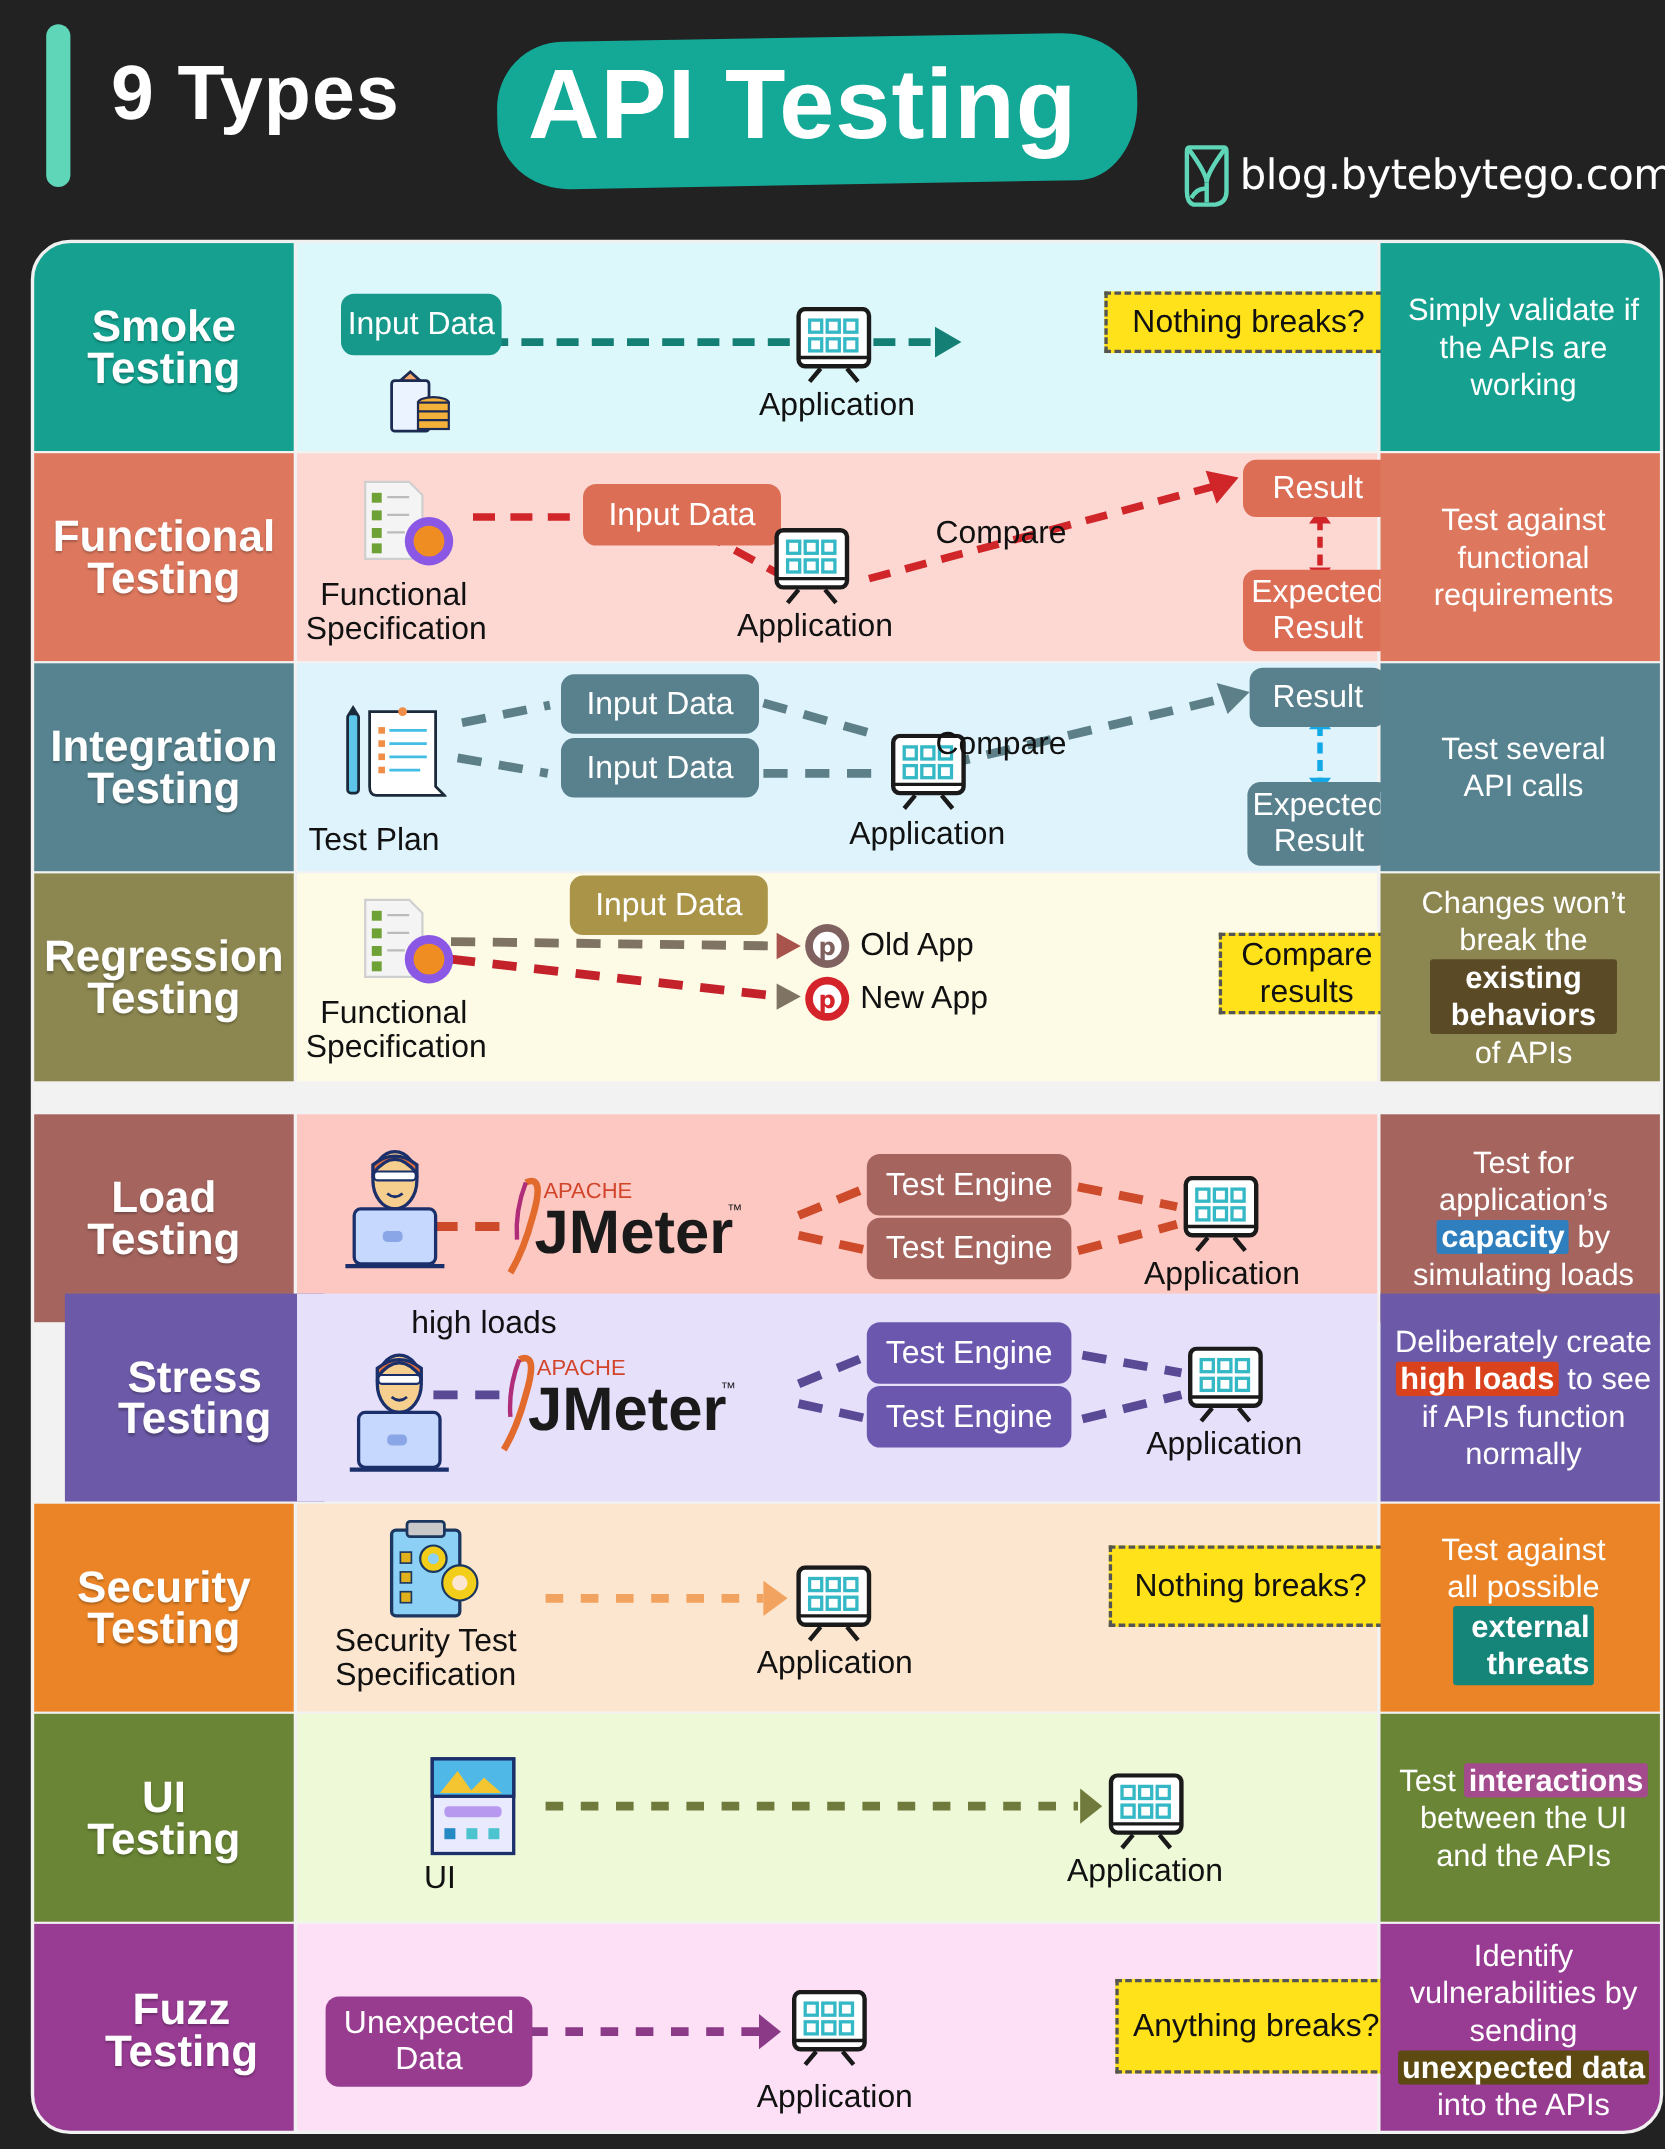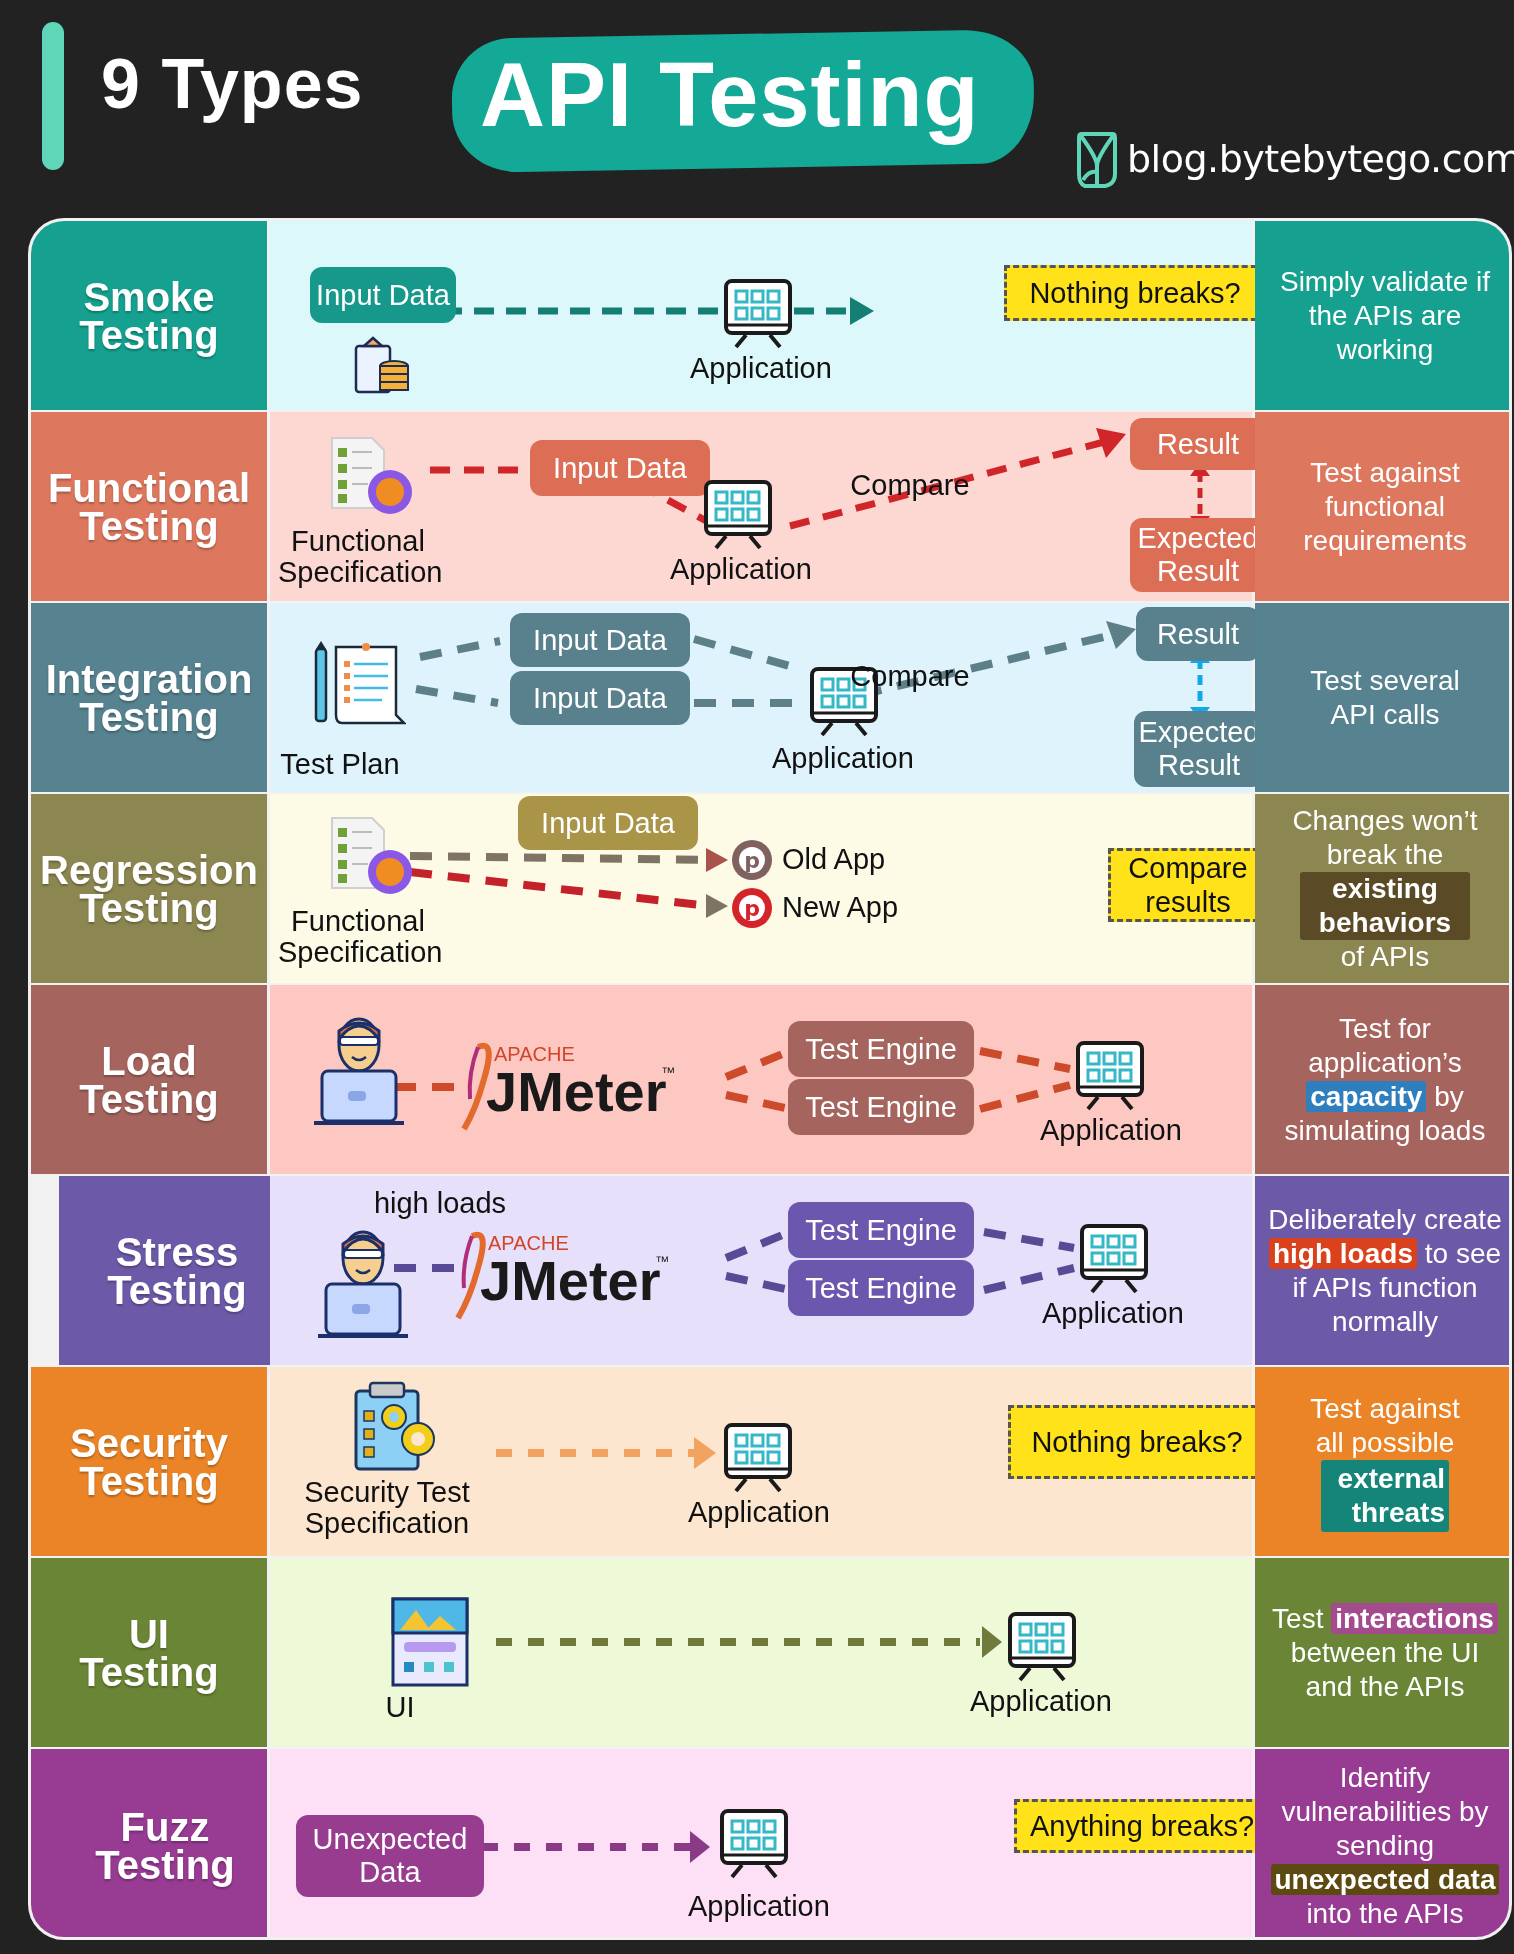--- a/index.html
+++ b/index.html
@@ -275,21 +275,21 @@
     </div>
     <div class="cell-right" style="background:#8c8650;">
       <div class="inner" style="padding:0 20px;">
         <span>Changes won’t break the</span><br>
         <span class="hl" style="background:#5b4a26;display:inline-block;width:170px;">existing behaviors</span><br>
         <span>of APIs</span>
       </div>
     </div>
   </div>
 
-  <div class="row" style="top:764px;height:189px;">
+  <div class="row" style="top:792px;height:189px;">
     <div class="cell-left" style="background:#a5645e;">
         <span>Load
 Testing</span>
       </div>
     <div class="cell-mid" style="background:#fdc8c2;">
       <svg class="mid-svg">
         <line x1="124" y1="102" x2="184" y2="102" stroke="#cd4a2a" stroke-width="8" stroke-dasharray="22 16"></line>
         <line x1="456" y1="92" x2="520" y2="66" stroke="#cd4a2a" stroke-width="8" stroke-dasharray="22 16"></line>
         <line x1="456" y1="110" x2="520" y2="124" stroke="#cd4a2a" stroke-width="8" stroke-dasharray="22 16"></line>
         <line x1="710" y1="66" x2="800" y2="84" stroke="#cd4a2a" stroke-width="8" stroke-dasharray="22 16"></line>
@@ -516,21 +516,21 @@
             <rect x="30" y="12" width="11" height="11"></rect>
             <rect x="46" y="12" width="11" height="11"></rect>
             <rect x="14" y="29" width="11" height="11"></rect>
             <rect x="30" y="29" width="11" height="11"></rect>
             <rect x="46" y="29" width="11" height="11"></rect>
           </g>
           <line x1="4" y1="46" x2="68" y2="46" stroke="#1a1a1a" stroke-width="3"></line>
           <path d="M14 68 L24 56 M58 68 L48 56" stroke="#1a1a1a" stroke-width="4"></path>
         </svg>
       <div class="lbl" style="left:418px;top:142px;width:140px;">Application</div>
-      <div class="note" style="left:744px;top:50px;width:256px;height:54px;">
+      <div class="note" style="left:744px;top:50px;width:256px;height:86px;">
           <span>Anything breaks?</span>
         </div>
     </div>
     <div class="cell-right" style="background:#973b93;">
       <div class="inner" style="padding:0 6px;">
         <span>Identify vulnerabilities by sending</span><br>
         <span class="hl" style="background:#5c4a12;">unexpected data</span><br>
         <span>into the APIs</span>
       </div>
     </div>

